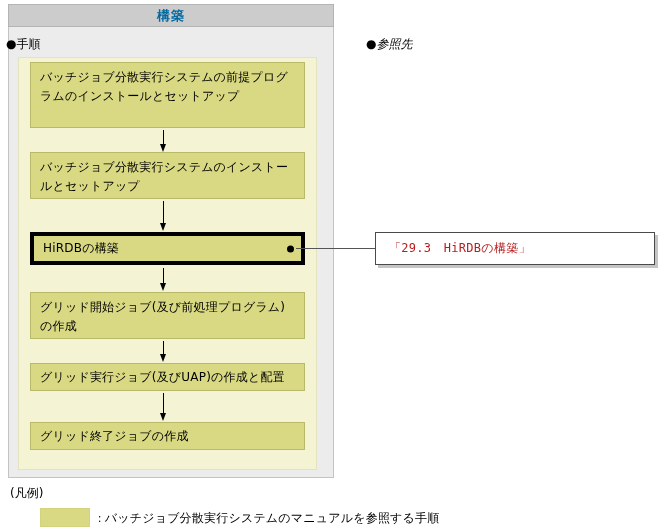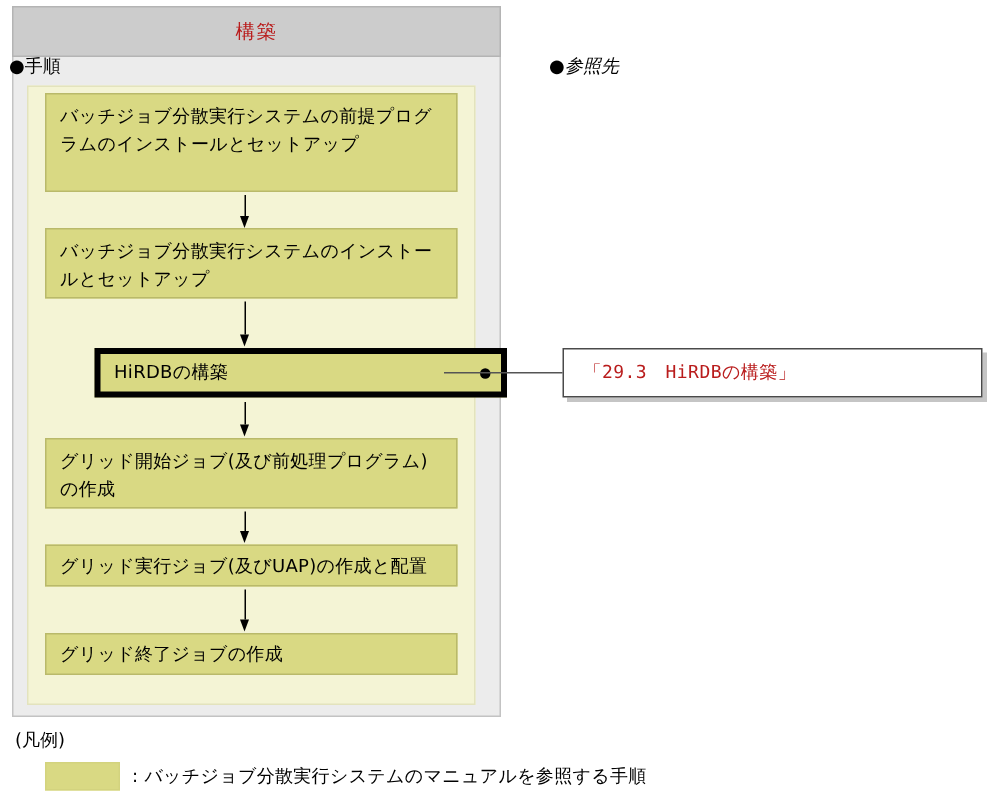--- a/index.html
+++ b/index.html
@@ -25,31 +25,31 @@
     height: 474px;
     background: #ececec;
     border: 1px solid #c3c3c3;
     box-sizing: border-box;
   }
   .panel-title {
     position: absolute;
     left: 8px;
     top: 4px;
     width: 326px;
-    height: 34px;
+    height: 23px;
     background: #cccccc;
     border: 1px solid #b4b4b4;
     box-sizing: border-box;
     display: flex;
     align-items: center;
     justify-content: center;
     font-size: 13px;
-    font-weight: normal;
+    font-weight: bold;
     letter-spacing: 1px;
-    color: #b91c1c;
+    color: #0369a1;
   }
 
   
   .section-head {
     position: absolute;
     font-size: 12px;
     color: #000000;
     white-space: nowrap;
   }
   .section-head.procedure { left: 6px; top: 36px; }
@@ -82,21 +82,21 @@
     letter-spacing: 0.2px;
   }
   .step.highlight {
     border: 4px solid #000000;
     padding: 4px 8px 4px 9px;
     background: #d9d983;
   }
 
   .step-1 { top: 62px;  height: 66px; }
   .step-2 { top: 152px; height: 47px; }
-  .step-3 { top: 232px; height: 33px; display: flex; align-items: center; margin-left: 33px; }
+  .step-3 { top: 232px; height: 33px; display: flex; align-items: center; }
   .step-4 { top: 292px; height: 47px; }
   .step-5 { top: 363px; height: 28px; display: flex; align-items: center; }
   .step-6 { top: 422px; height: 28px; display: flex; align-items: center; }
 
   
   .conn-dot {
     position: absolute;
     right: 7px;
     top: 50%;
     transform: translateY(-50%);
@@ -177,24 +177,25 @@
   
   .legend-title {
     position: absolute;
     left: 10px;
     top: 485px;
     font-size: 12px;
     color: #000000;
   }
   .legend-row {
     position: absolute;
-    left: 30px;
+    left: 40px;
     top: 508px;
     display: flex;
-    align-items: center;
+    align-items: flex-end;
+    font-family: Liberation Serif, serif;
   }
   .legend-swatch {
     width: 50px;
     height: 19px;
     background: #d9d983;
     border: 1px solid #d3d37e;
     box-sizing: border-box;
   }
   .legend-text {
     margin-left: 8px;

